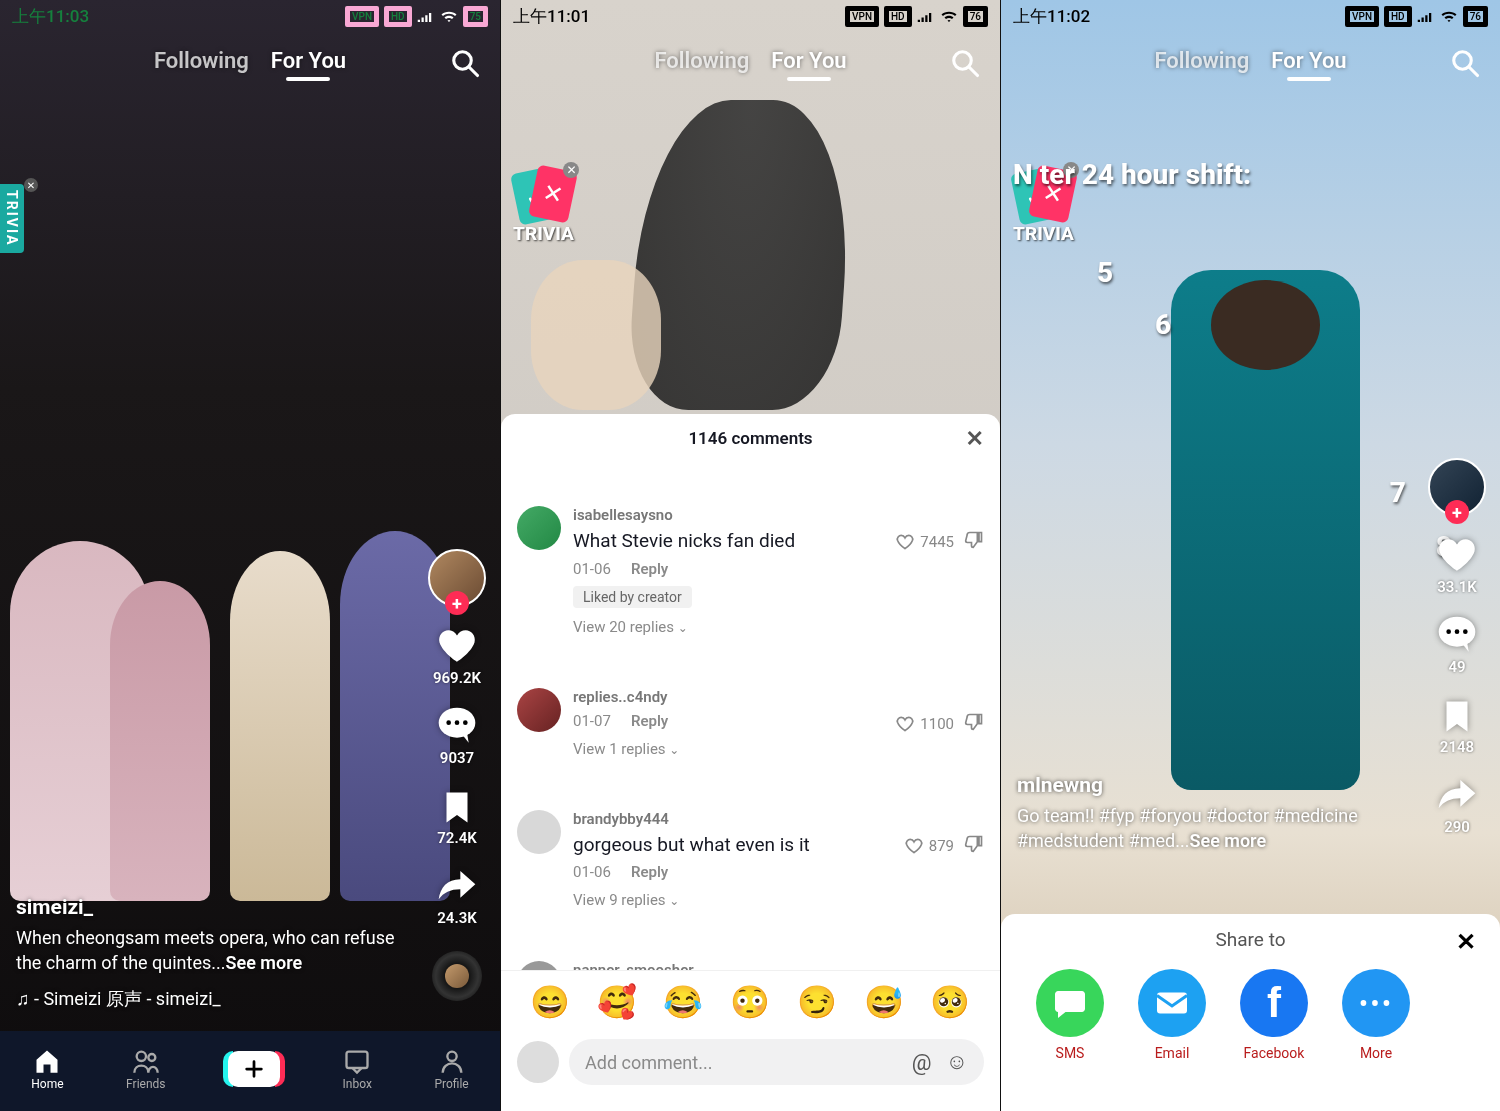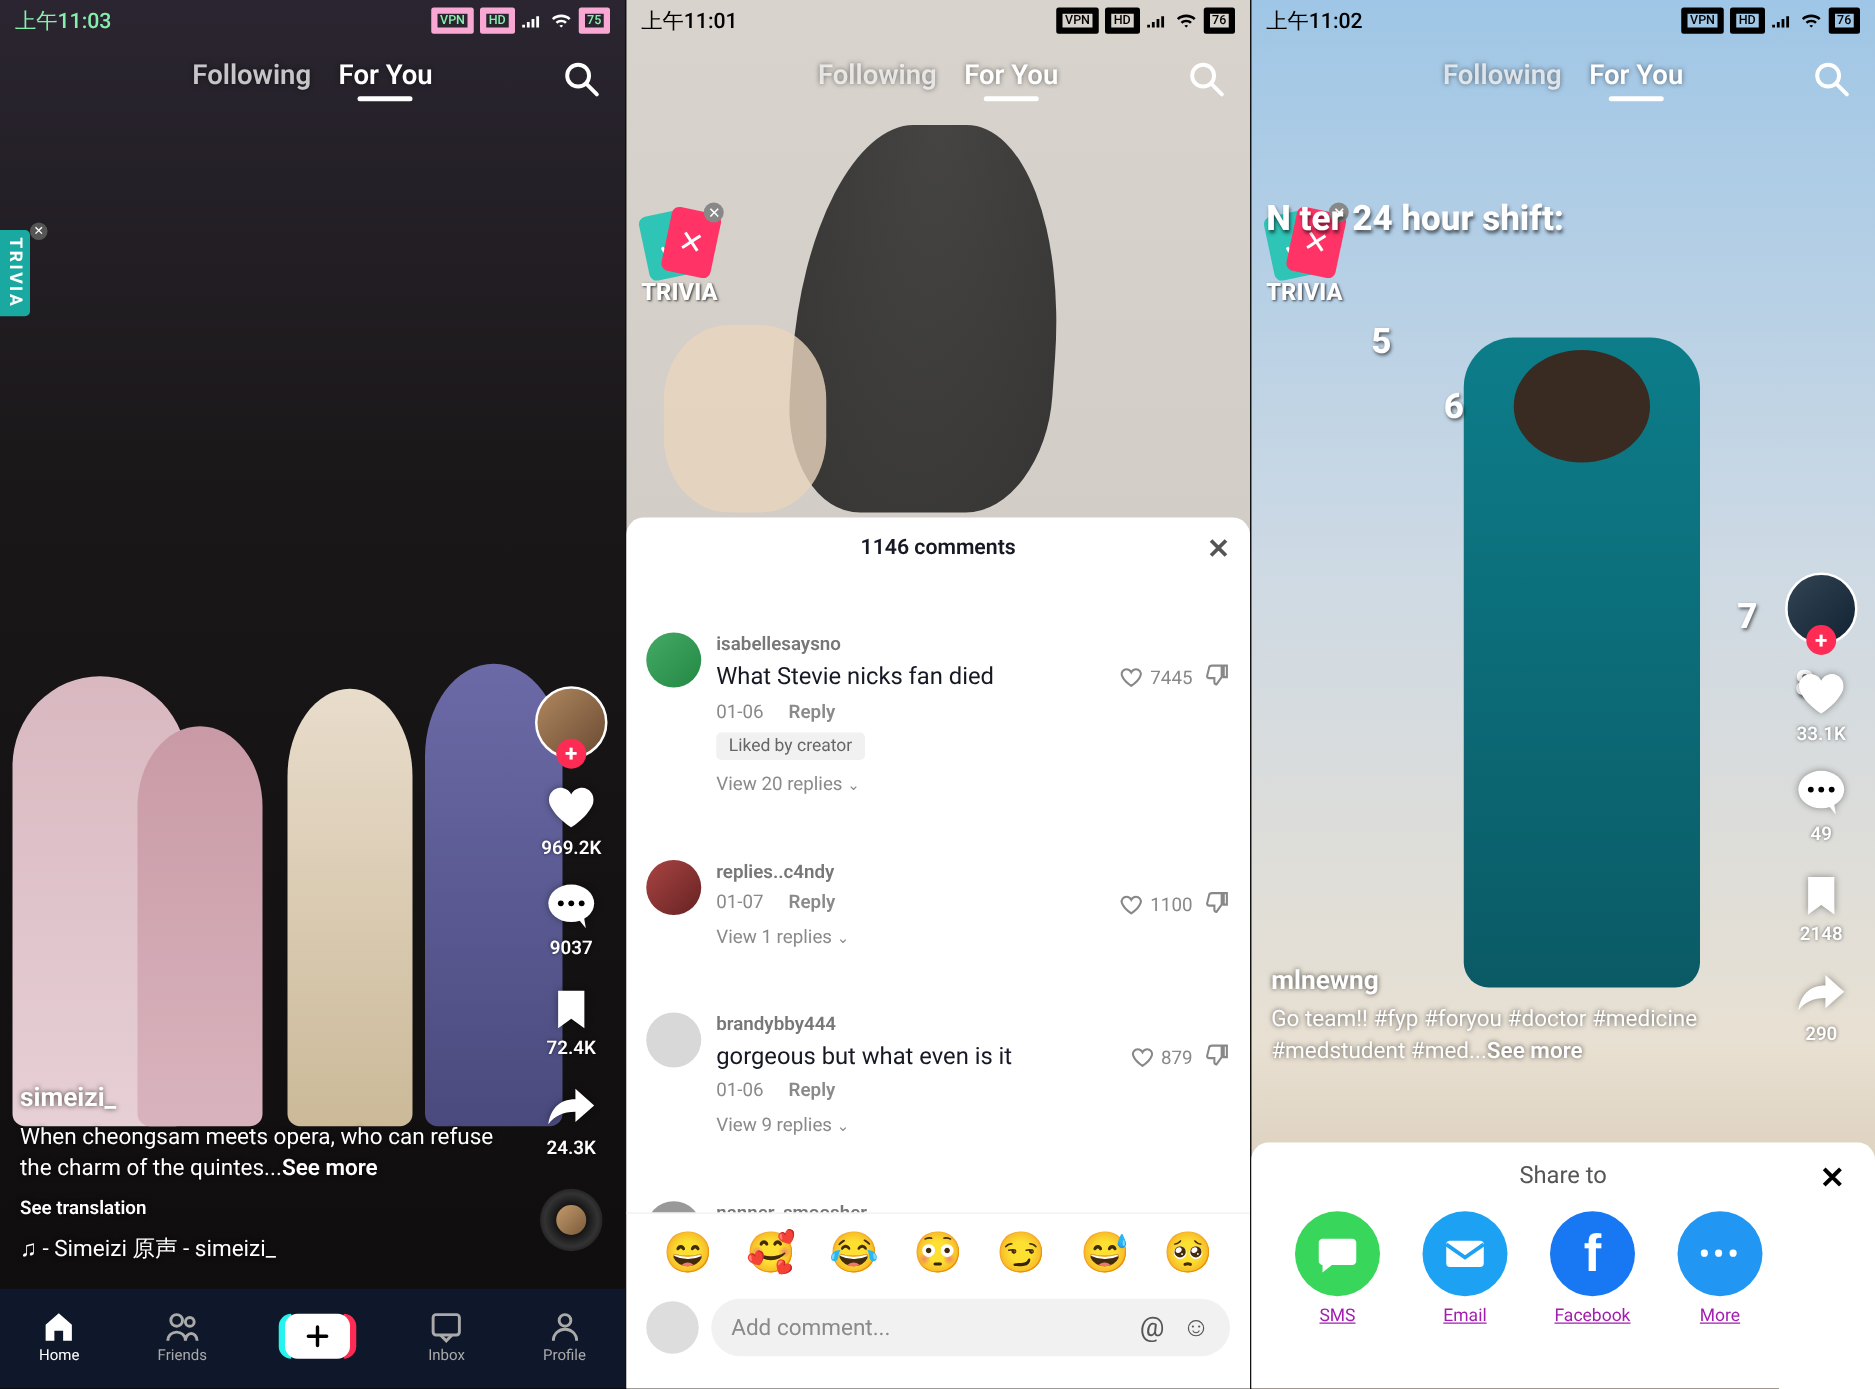--- a/index.html
+++ b/index.html
@@ -1,21 +1,21 @@
 <!DOCTYPE html>
 <html><head>
 <meta charset="utf-8">
 <style>
 * { margin: 0; padding: 0; box-sizing: border-box; font-family: -apple-system, BlinkMacSystemFont, "Segoe UI", Roboto, Helvetica, Arial, sans-serif; }
 body { background: #000; width: 1500px; height: 1111px; display: flex; }
 .phone { position: relative; width: 500px; height: 1111px; overflow: hidden; background: #000; }
 .phone + .phone { border-left: 1px solid #111; }
 
 
-.status-bar { position: absolute; top: 0; left: 0; right: 0; height: 32px; display: flex; align-items: center; justify-content: space-between; padding: 0 12px; color: #86efac; font-size: 17px; font-weight: 500; z-index: 50; }
+.status-bar { position: absolute; top: 0; left: 0; right: 0; height: 32px; display: flex; align-items: center; justify-content: space-between; padding: 0 12px; color: #15803d; font-size: 17px; font-weight: 500; z-index: 50; }
 .status-icons { display: flex; gap: 5px; align-items: center; font-size: 12px; }
 .status-icons .badge { border: 5px solid #f9a8d4; border-radius: 2px; padding: 0 2px; font-size: 10px; }
 .status-icons svg { width: 18px; height: 14px; }
 
 
 .top-tabs { position: absolute; top: 48px; left: 0; right: 0; display: flex; justify-content: center; align-items: center; gap: 22px; z-index: 40; }
 .top-tabs .tab { color: rgba(255,255,255,0.75); font-size: 22px; font-weight: 600; text-shadow: 0 0 4px rgba(0,0,0,0.5); }
 .top-tabs .tab.active { color: #fff; position: relative; }
 .top-tabs .tab.active::after { content: ""; position: absolute; bottom: -8px; left: 50%; transform: translateX(-50%); width: 44px; height: 4px; background: #fff; border-radius: 2px; }
 .search-btn { position: absolute; top: 48px; right: 20px; z-index: 41; }
@@ -86,21 +86,21 @@
 .input-row .field { flex:1; background:#f1f1f2; border-radius:24px; height:46px; display:flex; align-items:center; padding:0 16px; color:#8a8a8a; font-size:18px; justify-content:space-between;}
 .input-row .field .right-icons { display:flex; gap:14px; align-items:center; font-size:22px; color:#555;}
 
 
 .share-sheet { position:absolute; bottom:0; left:0; right:0; background:#fff; border-radius:14px 14px 0 0; z-index:60; padding:14px 20px 40px;}
 .share-sheet .hdr { position:relative; text-align:center; font-size:19px; color:#555; margin-bottom:18px;}
 .share-sheet .hdr .xc { position:absolute; right:4px; top:0; font-size:24px; font-weight:700; color:#000;}
 .share-row { display:flex; gap:24px; justify-content:flex-start; padding:0 10px 10px;}
 .share-item { display:flex; flex-direction:column; align-items:center; gap:8px; width:78px;}
 .share-item .ic { width:68px; height:68px; border-radius:50%; display:flex;align-items:center;justify-content:center; color:#fff;}
-.share-item .lbl { font-size:14px; color:#a21caf;text-decoration:underline;} 
+.share-item .lbl { font-size:14px; color:#b91c1c;} 
 .p3 .big-text{position:absolute;color:#fff;font-size:28px;font-weight:800;text-shadow:1px 2px 3px rgba(0,0,0,0.6);}
 
 
 .p1-people{position:absolute;bottom:210px;left:0;right:0;height:500px;pointer-events:none;}
 .p1-people .fig{position:absolute;bottom:0;border-radius:50% 50% 10px 10px / 20% 20% 10px 10px;}
 
 </style>
 </head>
 <body>
 
@@ -184,21 +184,20 @@
       <span class="cnt">24.3K</span>
     </div>
     <div class="disc">
         <div class="inner"></div>
       </div>
   </div>
 
   <div class="caption" style="bottom:100px;">
     <div class="user">simeizi_</div>
     <div class="text"><span>When cheongsam meets opera, who can refuse the charm of the quintes...</span><span class="more">See more</span></div>
-    <div class="see-trans">See translation</div>
     <div class="music">♫ - Simeizi  原声 - simeizi_</div>
   </div>
 
   <div class="bottom-nav">
     <div class="nav-item active">
       <svg viewBox="0 0 24 24">
           <path fill="#fff" d="M3 11l9-8 9 8v11h-6v-7h-6v7H3z"></path>
         </svg>
       <span>Home</span>
     </div>

